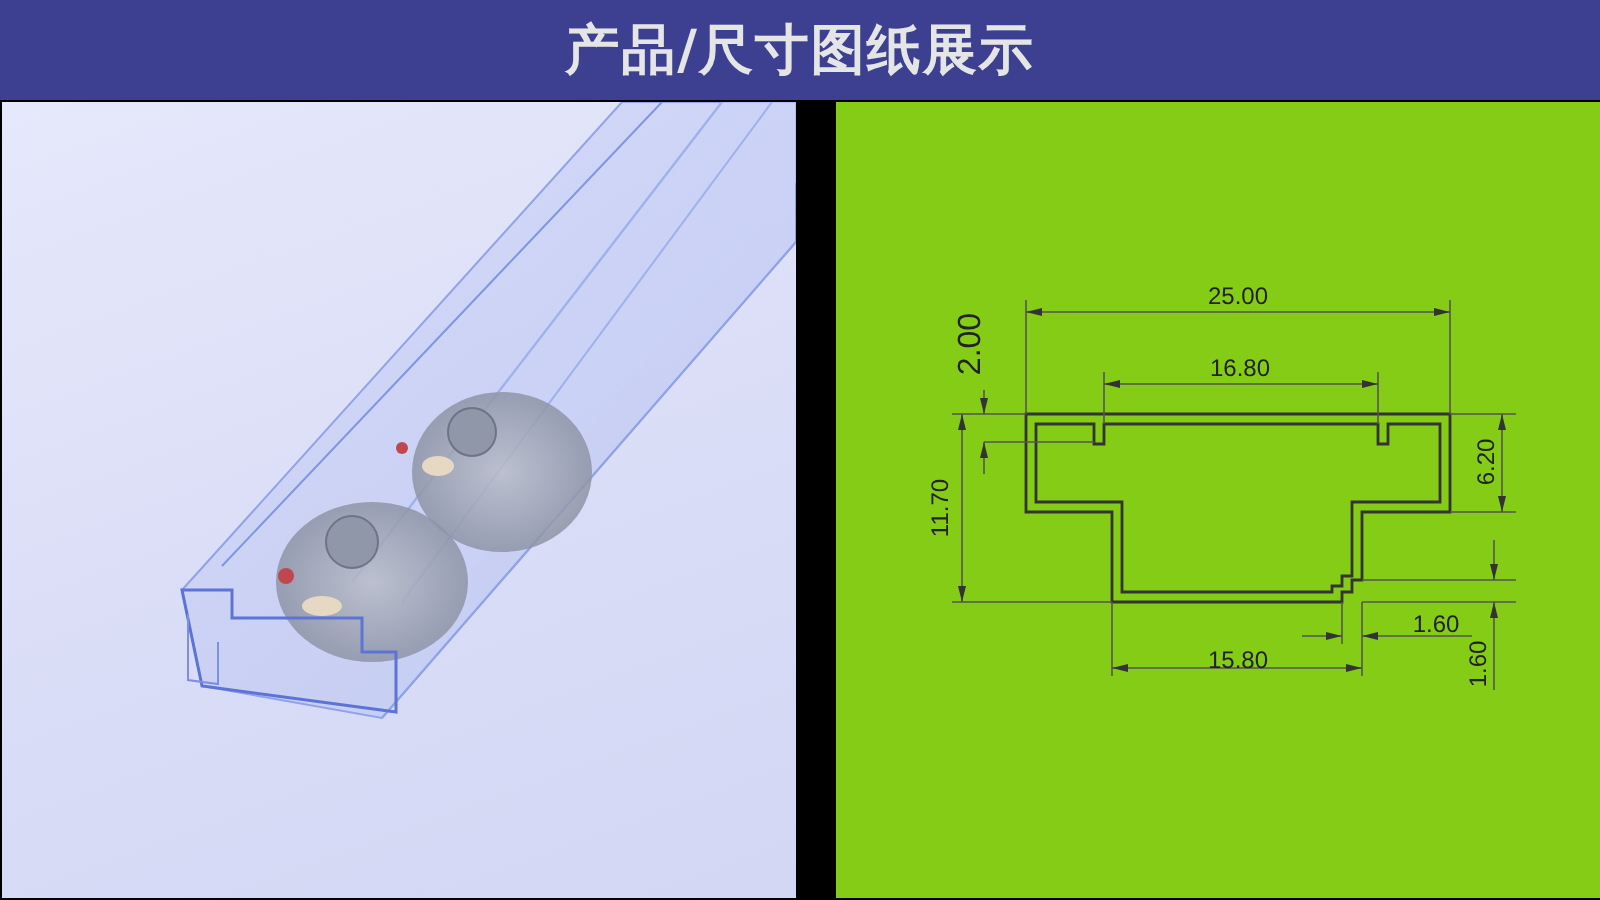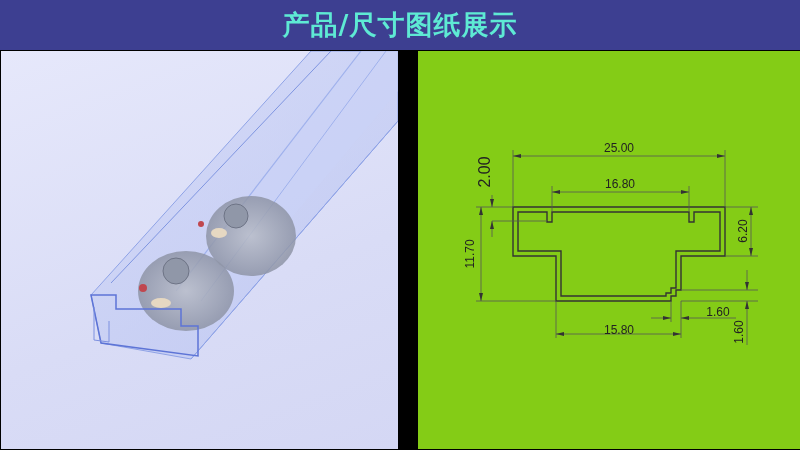--- a/index.html
+++ b/index.html
@@ -1,18 +1,18 @@
 <!DOCTYPE html>
 <html><head>
 <meta charset="utf-8">
 <style>
   html, body { margin:0; padding:0; }
   body { width:800px; height:450px; position:relative; overflow:hidden; background:#000; font-family:"DejaVu Sans", sans-serif; }
   .header { position:absolute; left:0; top:0; width:800px; height:50px; background:#3d3f91; display:flex; align-items:center; justify-content:center; }
-  .header .title { color:#5eead4; font-size:27px; font-weight:bold; letter-spacing:1px; }
+  .header .title { color:#e5e5e5; font-size:27px; font-weight:bold; letter-spacing:1px; }
   .panel-left { position:absolute; left:1px; top:51px; width:397px; height:398px; background:linear-gradient(160deg,#e6e8fb 0%, #d9dcf6 60%, #d4d7f4 100%); overflow:hidden; }
   .panel-right { position:absolute; left:418px; top:51px; width:448px; height:398px; background:#84cc16; overflow:hidden; }
   svg text { font-family:"Liberation Sans", sans-serif; }
 </style>
 </head>
 <body>
 
 <div class="header">
   <span class="title">产品/尺寸图纸展示</span>
 </div>

